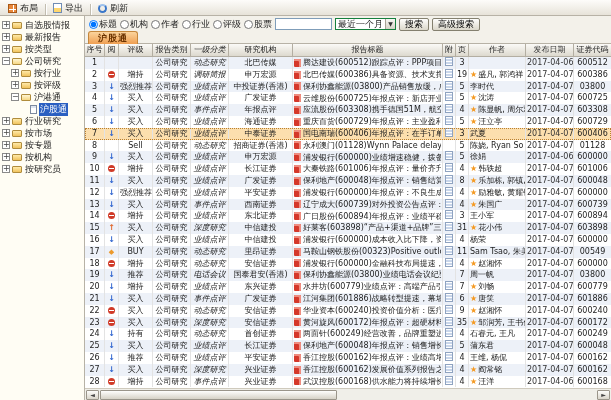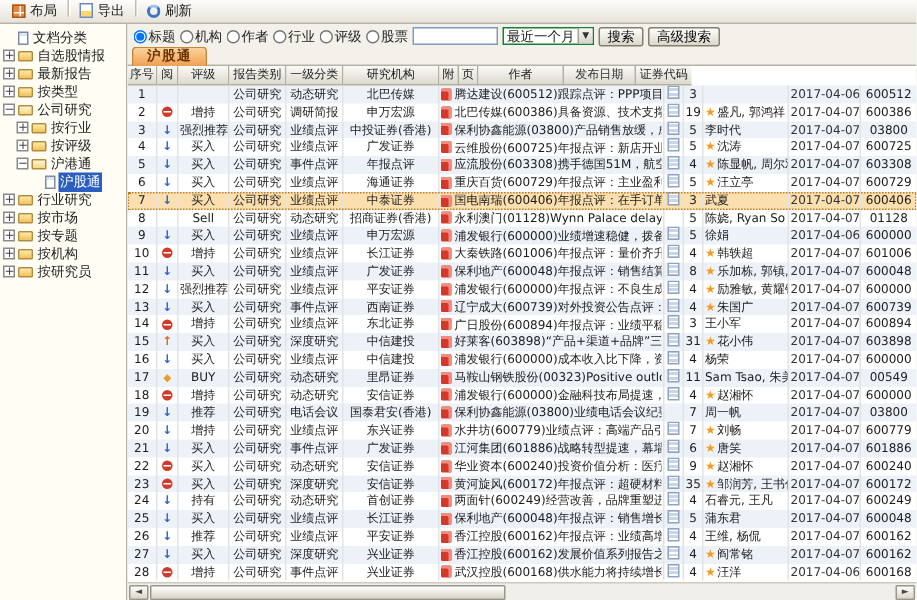--- a/index.html
+++ b/index.html
@@ -1,20 +1,20 @@
 <!DOCTYPE html>
 <html><head>
 <meta charset="utf-8">
 <style>
   * { box-sizing: border-box; margin: 0; padding: 0; }
   html,body { width:611px; height:400px; overflow:hidden; }
   body { font-family:"DejaVu Sans",sans-serif; font-size:9px; background:#f3f1ea; color:#1c1c1c; position:relative; }
 
   
-  .toolbar { height:16px; display:flex; align-items:flex-start; background:linear-gradient(#fdfcfa,#e7e3d9); border-bottom:1px solid #b7b2a6; padding-left:2px; }
+  .toolbar { height:16px; display:flex; align-items:flex-end; background:linear-gradient(#fdfcfa,#e7e3d9); border-bottom:1px solid #b7b2a6; padding-left:2px; }
   .tb-item { display:flex; align-items:center; gap:3px; padding:0 6px; height:14px; cursor:default; }
   .tb-sep { width:1px; height:11px; background:#c2bdb0; box-shadow:1px 0 0 #fff; margin:0 1px; }
   .i-layout { width:9px; height:9px; border:1px solid #a85818;
     background:linear-gradient(#fff,#fff) 4px 0/1px 9px no-repeat, linear-gradient(#fff,#fff) 0 4px/9px 1px no-repeat, #e8873a; }
   .i-export { width:9px; height:10px; background:linear-gradient(#ffffff 55%,#ffd76e 55%); border:1px solid #6f8cb4; }
   .i-refresh { width:9px; height:9px; border-radius:50%; border:2px solid #3a77c9; border-top-color:#9cc0ec; }
 
   .content { display:flex; height:384px; }
 
   
@@ -43,21 +43,21 @@
 
   
   .grid { flex:1; overflow:hidden; background:#fff; }
   .grid-header { display:flex; height:13px; }
   .gh { background:linear-gradient(#fbfaf7,#ddd9ce); border-right:1px solid #b3aea2; border-bottom:1px solid #b3aea2; text-align:center; line-height:12px; font-size:8px; overflow:hidden; white-space:nowrap; cursor:default; }
   .grid-row { display:flex; height:11.8px; line-height:11.5px; font-size:8px; white-space:nowrap; cursor:default; }
   .grid-row.odd { background:#edf1f8; }
   .grid-row.sel { background:#fcdfae; outline:1px dotted #b97f2f; outline-offset:-1px; }
   .gc { border-right:1px solid #e3e3e3; overflow:hidden; padding:0 1px; }
   .ct { text-align:center; }
-  .c0 {width:20px;text-align:center;} .c1 {width:14px; text-align:center;} .c2 {width:34px;} .c3 {width:38px;} .c4 {width:38px;}
+  .c0 {width:20px;text-align:center;} .c1 {width:14px; text-align:center;} .c2 {width:34px;} .c3 {width:38px;} .c4 {width:38px;font-style:italic;}
   .c5 {width:64px;} .c6 {flex:1; display:flex; align-items:center; gap:2px;} .c7 {width:13px; text-align:center;}
   .c8 {width:13px; text-align:center;} .c9 {width:57px;} .c10 {width:48px; text-align:center; color:#333;} .c11 {width:37px; text-align:center; border-right:none;}
 
   .pdfic { display:inline-block; flex:0 0 7px; width:7px; height:8px; background:#d5382a; border-radius:1px; box-shadow:inset -2px 2px 0 #ef8d7f; }
   .ttl { overflow:hidden; }
   .attic { display:inline-block; width:8px; height:9px; border:1px solid #8fa3c0; background:repeating-linear-gradient(180deg,#fff 0 1px,#c9d6ea 1px 3px); }
   .ic-down { color:#2f64cf; font-weight:bold; font-size:8px; }
   .ic-up { color:#e0662a; font-weight:bold; font-size:8px; }
   .ic-diamond { color:#ec9a2c; font-size:7px; }
   .ic-stop { display:inline-block; width:7px; height:7px; border-radius:50%; background:#d03a28; position:relative; vertical-align:middle; }
@@ -85,25 +85,20 @@
   </div>
   <div class="tb-sep"></div>
   <div class="tb-item">
     <span class="i-refresh"></span>
     <span>刷新</span>
   </div>
 </div>
 
 <div class="content">
   <div class="sidebar" id="tree">
-      <div class="tree-row" style="padding-left: 2px;">
-        <span style="width: 8px; flex: 0 0 8px;"></span>
-        <span class="docic"></span>
-        <span class="tree-lbl">文档分类</span>
-      </div>
       <div class="tree-row" style="padding-left: 2px;">
         <span class="exp">+</span>
         <span class="fold"></span>
         <span class="tree-lbl">自选股情报</span>
       </div>
       <div class="tree-row" style="padding-left: 2px;">
         <span class="exp">+</span>
         <span class="fold"></span>
         <span class="tree-lbl">最新报告</span>
       </div>
@@ -205,20 +200,21 @@
     </div>
 
     <div class="grid">
       <div class="grid-header">
         <div class="gh c0">序号</div>
         <div class="gh c1">阅</div>
         <div class="gh c2">评级</div>
         <div class="gh c3">报告类别</div>
         <div class="gh c4">一级分类</div>
         <div class="gh c5">研究机构</div>
+        <div class="gh c6" style="justify-content:center">报告标题</div>
         <div class="gh c7">附</div>
         <div class="gh c8">页</div>
         <div class="gh c9">作者</div>
         <div class="gh c10">发布日期</div>
         <div class="gh c11">证券代码</div>
       </div>
       <div id="rows">
           <div class="grid-row odd">
             <div class="gc c0 ct">1</div>
             <div class="gc c1"></div>

